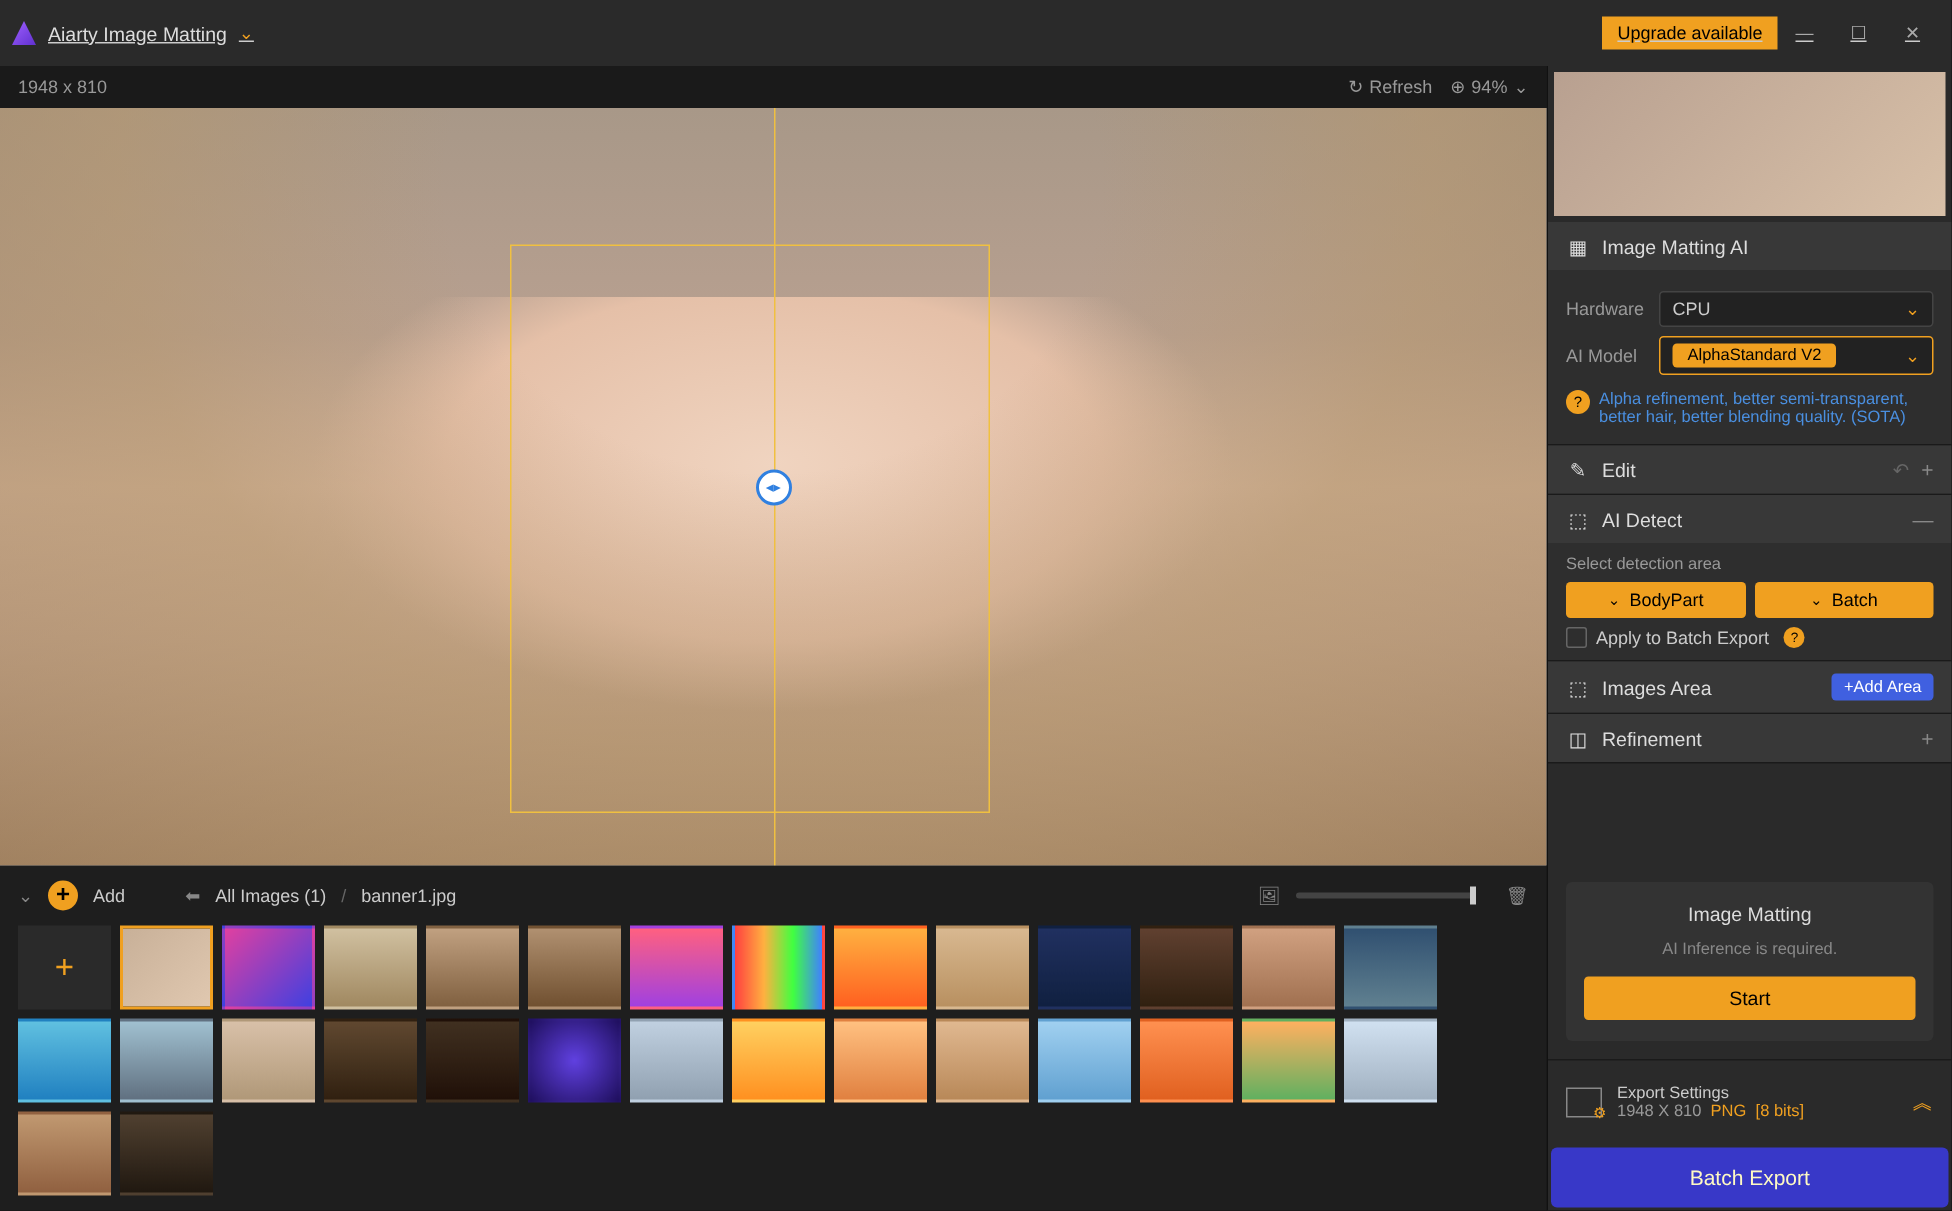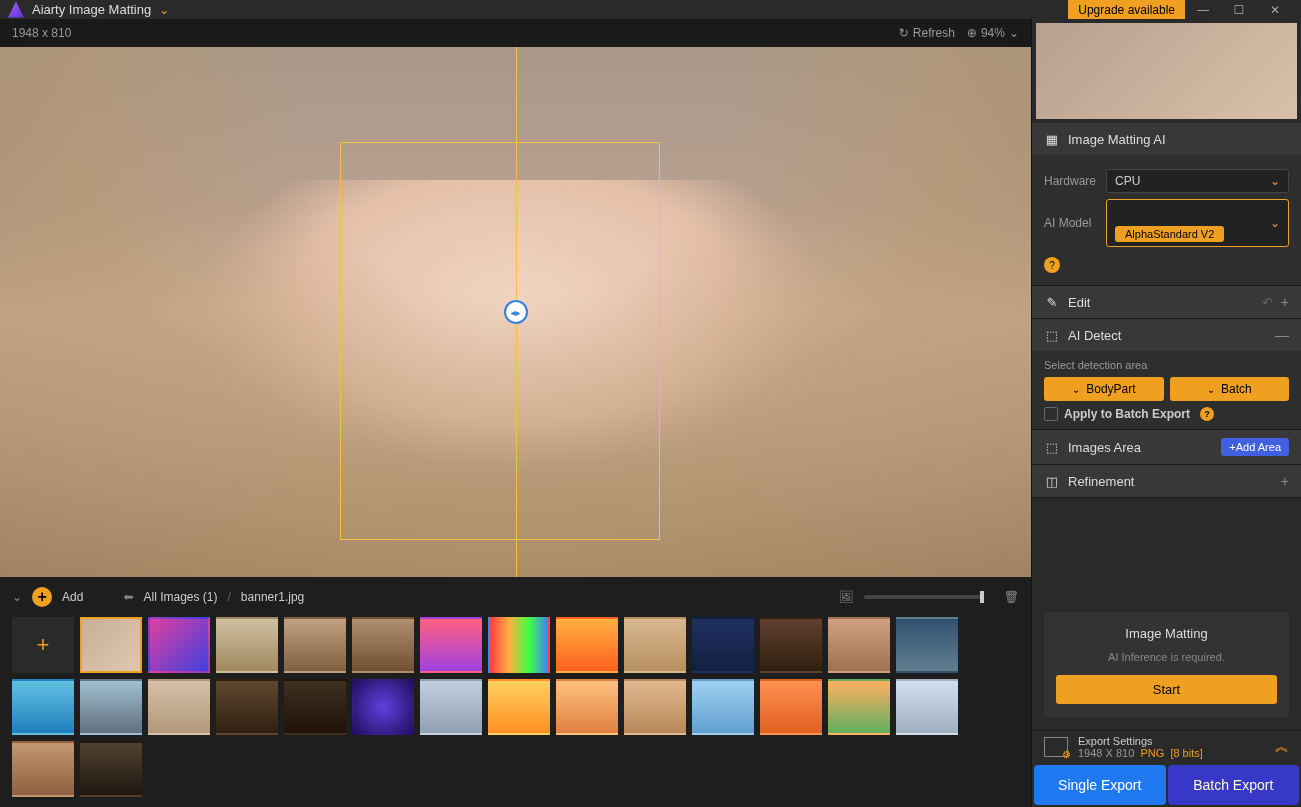--- a/index.html
+++ b/index.html
@@ -1,20 +1,20 @@
 <!DOCTYPE html>
 <html><head>
 <meta charset="utf-8">
 <style>
 *{margin:0;padding:0;box-sizing:border-box;font-family:-apple-system,BlinkMacSystemFont,"Segoe UI",Arial,sans-serif;}
 body{background:#1a1a1a;color:#ccc;font-size:12px;overflow:hidden;width:1301px;height:807px;}
 .app{display:flex;flex-direction:column;height:100%;}
 
 
-.titlebar{height:19px;background:#2a2a2a;display:flex;align-items:center;padding:0 8px;}
+.titlebar{height:44px;background:#2a2a2a;display:flex;align-items:center;padding:0 8px;text-decoration:underline;}
 .titlebar .logo{width:16px;height:16px;background:linear-gradient(135deg,#a060ff,#6030d0);clip-path:polygon(50% 0,100% 100%,0 100%);margin-right:8px;}
 .titlebar .title{color:#ddd;font-size:13px;}
 .titlebar .chevron{margin-left:8px;color:#f0a020;cursor:pointer;}
 .titlebar .spacer{flex:1;}
 .titlebar .upgrade{background:#f0a020;color:#000;padding:4px 10px;font-size:12px;cursor:pointer;}
 .titlebar .winbtn{width:36px;height:28px;display:flex;align-items:center;justify-content:center;color:#aaa;cursor:pointer;}
 
 
 .main{flex:1;display:flex;min-height:0;}
 .left{flex:1;display:flex;flex-direction:column;min-width:0;}
@@ -52,36 +52,36 @@
 .section{border-bottom:1px solid #1a1a1a;}
 .sec-head{display:flex;align-items:center;gap:8px;padding:8px 12px;background:#383838;font-size:13px;color:#ddd;}
 .sec-head .icon{width:16px;height:16px;display:flex;align-items:center;justify-content:center;}
 .sec-head .spacer{flex:1;}
 .sec-head .collapse{color:#888;cursor:pointer;font-size:14px;}
 .sec-body{padding:8px 12px;background:#2e2e2e;}
 .row{display:flex;align-items:center;gap:8px;margin:6px 0;font-size:12px;}
 .row label{color:#999;width:54px;}
 .select{flex:1;background:#222;border:1px solid #444;color:#ccc;padding:4px 8px;border-radius:3px;display:flex;align-items:center;justify-content:space-between;cursor:pointer;}
 .select.orange{background:#222;border-color:#f0a020;}
-.pill{display:inline-block;background:#f0a020;color:#000;padding:2px 10px;border-radius:3px;font-size:11px;margin-top:22px;}
+.pill{display:inline-block;background:#f0a020;color:#000;padding:2px 10px;border-radius:3px;font-size:11px;}
 .hint{display:flex;gap:6px;font-size:11px;color:#4a8fe0;padding:4px 0;}
 .hint .qmark{width:16px;height:16px;border-radius:50%;background:#f0a020;color:#000;display:flex;align-items:center;justify-content:center;font-size:10px;flex-shrink:0;}
 .chips{display:flex;gap:6px;margin:6px 0;}
 .chip{flex:1;background:#f0a020;color:#000;padding:5px 8px;border-radius:3px;font-size:12px;display:flex;align-items:center;gap:6px;cursor:pointer;justify-content:center;}
 .chip .chev{font-size:10px;}
-.checkbox-row{display:flex;align-items:center;gap:6px;font-size:12px;color:#ccc;margin-top:6px;font-weight:bold;}
+.checkbox-row{display:flex;align-items:center;gap:6px;font-size:12px;color:#ccc;margin-top:6px;}
 .checkbox{width:14px;height:14px;border:1px solid #666;border-radius:2px;cursor:pointer;}
 .addarea{background:#4060e0;color:#fff;padding:3px 8px;border-radius:3px;font-size:11px;cursor:pointer;text-align:center;}
 
 .matting-box{margin:12px;background:#333;border-radius:4px;padding:14px 12px;}
 .matting-box h4{text-align:center;color:#ddd;font-size:13px;font-weight:normal;margin-bottom:10px;}
 .matting-box p{text-align:center;color:#888;font-size:11px;margin-bottom:12px;}
 .startbtn{width:100%;background:#f0a020;color:#000;border:none;padding:7px;border-radius:3px;font-size:13px;cursor:pointer;}
 
-.export-settings{display:flex;align-items:center;gap:10px;padding:4px 12px;border-top:1px solid #1a1a1a;}
+.export-settings{display:flex;align-items:center;gap:10px;padding:16px 12px;border-top:1px solid #1a1a1a;}
 .export-settings .icon{width:24px;height:20px;border:1px solid #888;position:relative;}
 .export-settings .icon::after{content:"⚙";position:absolute;right:-4px;bottom:-4px;font-size:10px;color:#f0a020;}
 .export-settings .info{flex:1;font-size:11px;}
 .export-settings .info .line2{color:#999;}
 .export-settings .info .fmt{color:#f0a020;}
 .export-settings .expand{color:#f0a020;cursor:pointer;font-size:14px;}
 
 .export-btns{display:flex;gap:2px;padding:2px;}
 .export-btns button{flex:1;padding:12px;border:none;font-size:14px;font-weight:500;cursor:pointer;border-radius:4px;}
 .btn-single{background:#1e78f0;color:#fff;border:1px solid #3a90ff;}
@@ -227,20 +227,21 @@
           </div>
           <div class="row">
             <label>AI Model</label>
             <div class="select orange">
               <span class="pill">AlphaStandard  V2</span>
               <span style="color:#f0a020;">⌄</span>
             </div>
           </div>
           <div class="hint">
             <div class="qmark">?</div>
+            <span>Alpha refinement, better semi-transparent, better hair, better blending quality. (SOTA)</span>
           </div>
         </div>
       </div>
 
       <div class="section">
         <div class="sec-head">
           <span class="icon">✎</span>
           <span>Edit</span>
           <div class="spacer"></div>
           <span style="color:#666;">↶</span>
@@ -308,18 +309,17 @@
           <div class="line2">
             <span>1948 X 810</span>&nbsp;
             <span class="fmt">PNG</span>&nbsp;
             <span class="fmt">[8 bits]</span>
           </div>
         </div>
         <span class="expand">︽</span>
       </div>
 
       <div class="export-btns">
-        <button class="btn-single">Single Export</button>
         <button class="btn-batch">Batch Export</button>
       </div>
     </div>
   </div>
 </div>
 
 </body></html>

